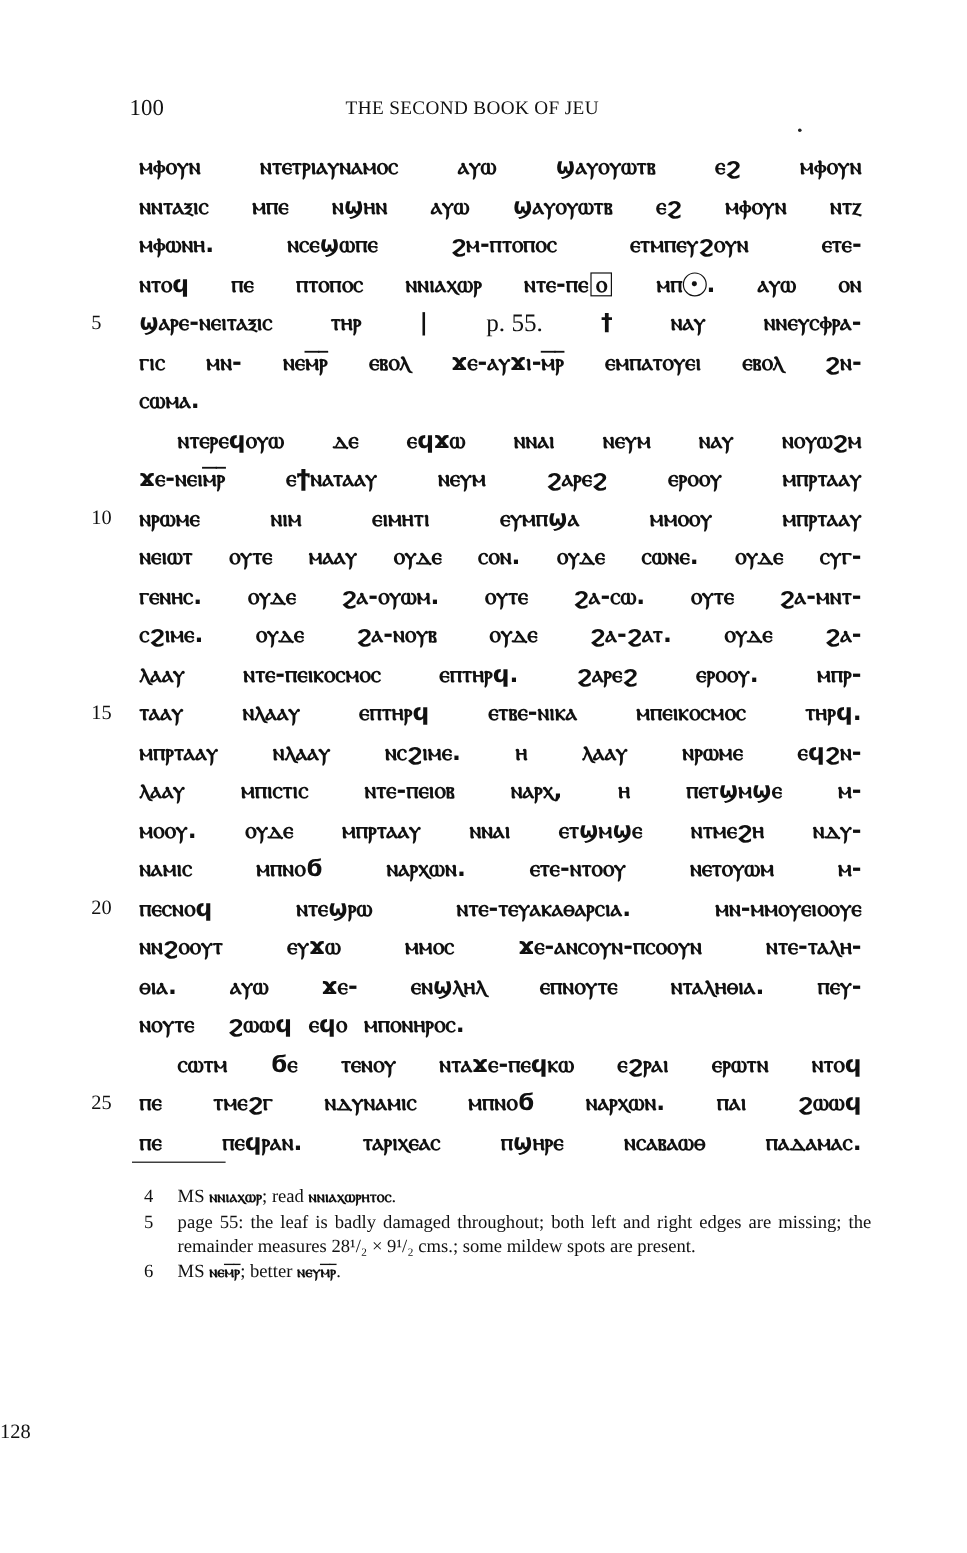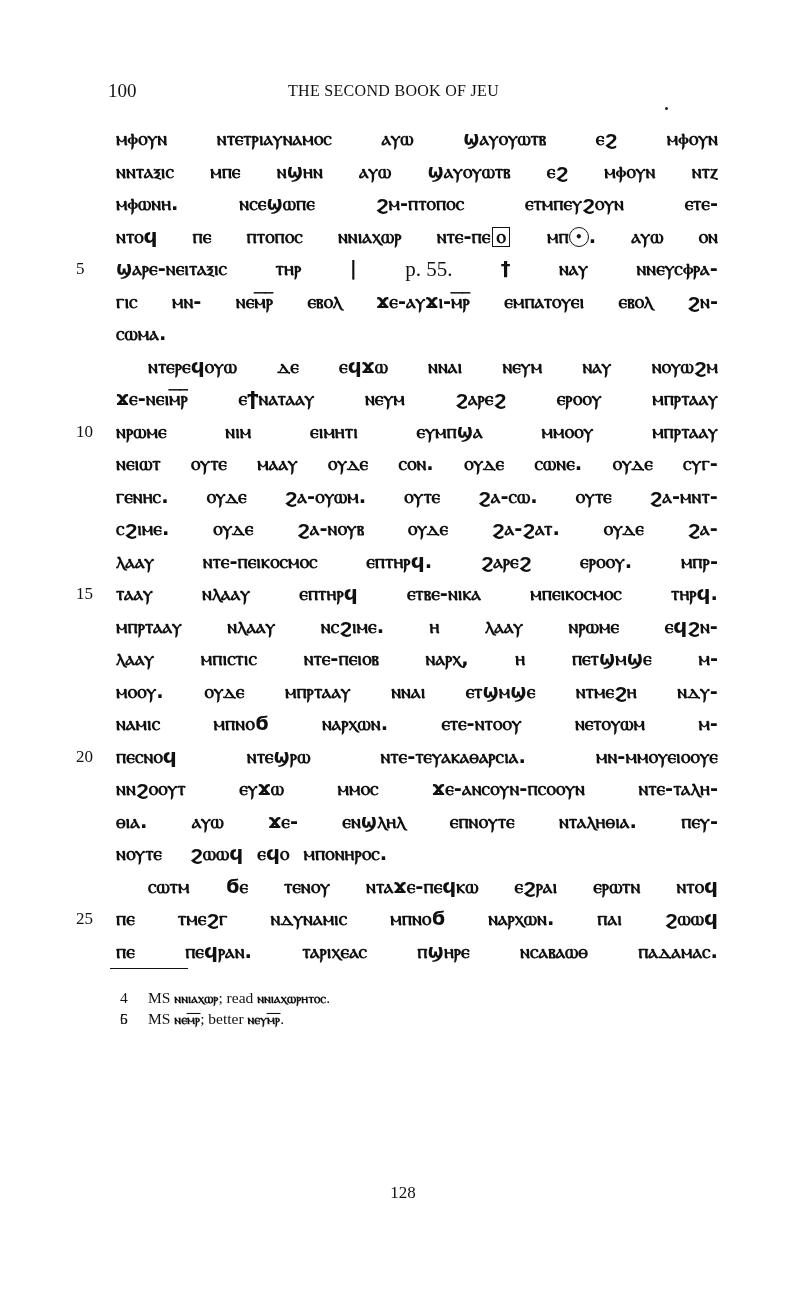--- a/index.html
+++ b/index.html
@@ -16,21 +16,21 @@
   .line .w { display: inline-block; }
   .lnum { position: absolute; left: -40px; top: 0; font-family: "Liberation Serif", serif; font-weight: normal; font-size: 17px; width: 30px; }
   .boxed { display: inline-block; border: 1.5px solid #111; line-height: 18px; padding: 0 3px; margin: 0 2px; }
   .circled { display: inline-block; border: 1.5px solid #111; border-radius: 50%; width: 18px; height: 18px; line-height: 18px; text-align: center; font-size: 12px; vertical-align: middle; }
   .pref { font-family: "Liberation Serif", serif; font-weight: normal; font-size: 21px; }
   .rule { position: absolute; left: 110px; top: 968px; width: 78px; height: 1px; background: #111; }
   .notes { position: absolute; left: 120px; top: 988px; width: 606px; font-family: "Liberation Serif", serif; font-size: 15.5px; line-height: 20.5px; }
   .note { position: relative; padding-left: 28px; text-align: justify; }
   .note-num { position: absolute; left: 0; top: 0; }
   .note .cop { font-family: "DejaVu Sans", sans-serif; font-weight: bold; font-size: 13.5px; }
-  .page-foot { position: absolute; top: 1183px; left: 0; width: 806px; text-align: center; font-family: "Liberation Serif", serif; font-size: 17px; }
+  .page-foot { position: absolute; top: 1183px; left: 0; width: 806px; font-family: "Liberation Serif", serif; font-size: 17px; }
 </style>
 </head>
 <body>
 
 <div class="page">
 
   <div class="running-head">
     <span class="folio">100</span>
     <span class="head-title">THE SECOND BOOK OF JEU</span>
   </div>
@@ -257,18 +257,18 @@
         <span class="w">ⲡϣⲏⲣⲉ</span>
         <span class="w">ⲛⲥⲁⲃⲁⲱⲑ</span>
         <span class="w">ⲡⲁⲇⲁⲙⲁⲥ.</span>
       </div>
     </div>
 
   <div class="rule"></div>
 
   <div class="notes" id="notes">
       <div class="note"><span class="note-num">4</span><span>MS </span><span class="cop">ⲛⲛⲓⲁⲭⲱⲣ</span><span>; read </span><span class="cop">ⲛⲛⲓⲁⲭⲱⲣⲏⲧⲟⲥ</span><span>.</span></div>
-      <div class="note"><span class="note-num">5</span></div>
+      <div class="note"><span class="note-num">5</span><span>page 55: the leaf is badly damaged throughout; both left and right edges are missing; the remainder measures 28¹/₂ × 9¹/₂ cms.; some mildew spots are present.</span></div>
       <div class="note"><span class="note-num">6</span><span>MS </span><span class="cop">ⲛⲉⲙ̅ⲣ̅</span><span>; better </span><span class="cop">ⲛⲉⲩⲙ̅ⲣ̅</span><span>.</span></div>
     </div>
 
   <div class="page-foot">128</div>
 </div>
 
 </body></html>

